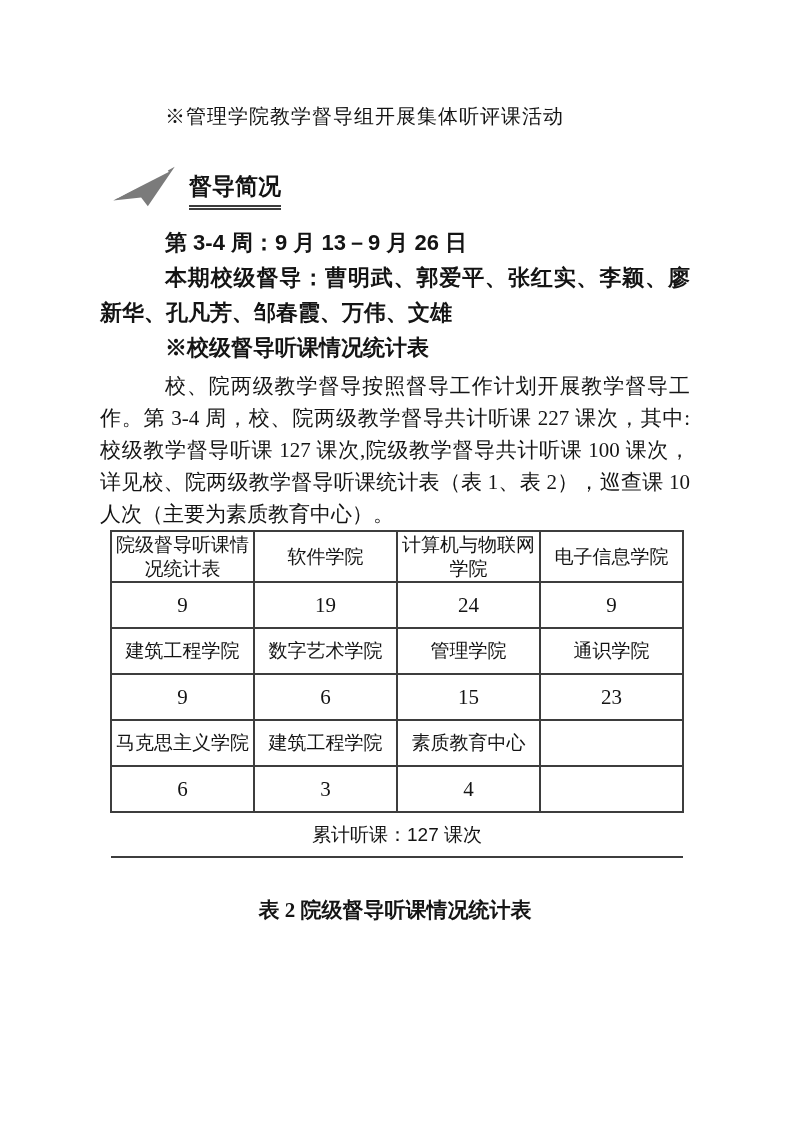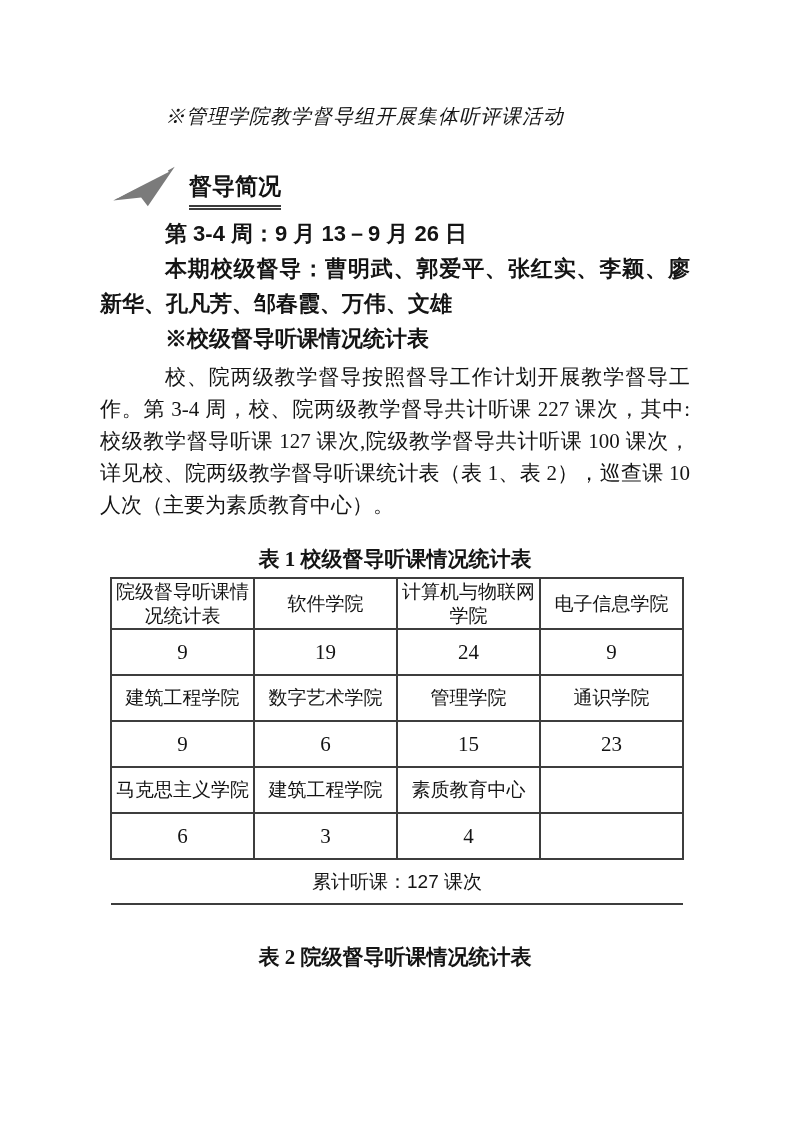--- a/index.html
+++ b/index.html
@@ -11,35 +11,34 @@
     font-family:"Liberation Serif","DejaVu Serif",serif;
     overflow:hidden;
     box-sizing:border-box;
     padding:0 103px 0 100px;
   }
   .headline{
     margin:103px 0 12px 65px;
     font-size:20px;line-height:26px;
     letter-spacing:1px;
     font-family:"Liberation Serif","DejaVu Serif",serif;
-    font-style:italic;
   }
   .section-head{
     display:flex;align-items:flex-end;
     margin:31px 0 0 13px;height:50px;gap:14px;
   }
   .plane-icon{width:62px;height:48px;flex:0 0 auto;}
   .section-title{
     font-family:"Liberation Sans","DejaVu Sans",sans-serif;
     font-weight:bold;font-size:23px;
     border-bottom:5px double #3c3c3c;
     padding-bottom:3px;
   }
   .date-line{
-    margin:7px 0 0 0;text-indent:65px;
+    margin:16px 0 0 0;text-indent:65px;
     font-family:"Liberation Sans","DejaVu Sans",sans-serif;
     font-weight:bold;font-size:22px;line-height:34px;
   }
   .supervisors{
     margin:0;text-indent:65px;
     font-family:"Liberation Sans","DejaVu Sans",sans-serif;
     font-weight:bold;font-size:22px;line-height:35px;
     text-align:justify;
   }
   .subheading{
@@ -109,21 +108,20 @@
   </div>
 
   <p class="date-line">第 3-4 周：9 月 13－9 月 26 日</p>
 
   <p class="supervisors">本期校级督导：曹明武、郭爱平、张红实、李颖、廖新华、孔凡芳、邹春霞、万伟、文雄</p>
 
   <p class="subheading">※校级督导听课情况统计表</p>
 
   <p class="body-para">校、院两级教学督导按照督导工作计划开展教学督导工作。第 3-4 周，校、院两级教学督导共计听课 227 课次，其中:校级教学督导听课 127 课次,院级教学督导共计听课 100 课次，详见校、院两级教学督导听课统计表（表 1、表 2），巡查课 10 人次（主要为素质教育中心）。</p>
 
-  <p class="table-title">表 1 校级督导听课情况统计表</p>
 
   <table class="stats">
     <tbody>
       <tr class="r-name r-head">
         <td>院级督导听课情况统计表</td>
         <td>软件学院</td>
         <td>计算机与物联网学院</td>
         <td>电子信息学院</td>
       </tr>
       <tr class="r-num">

